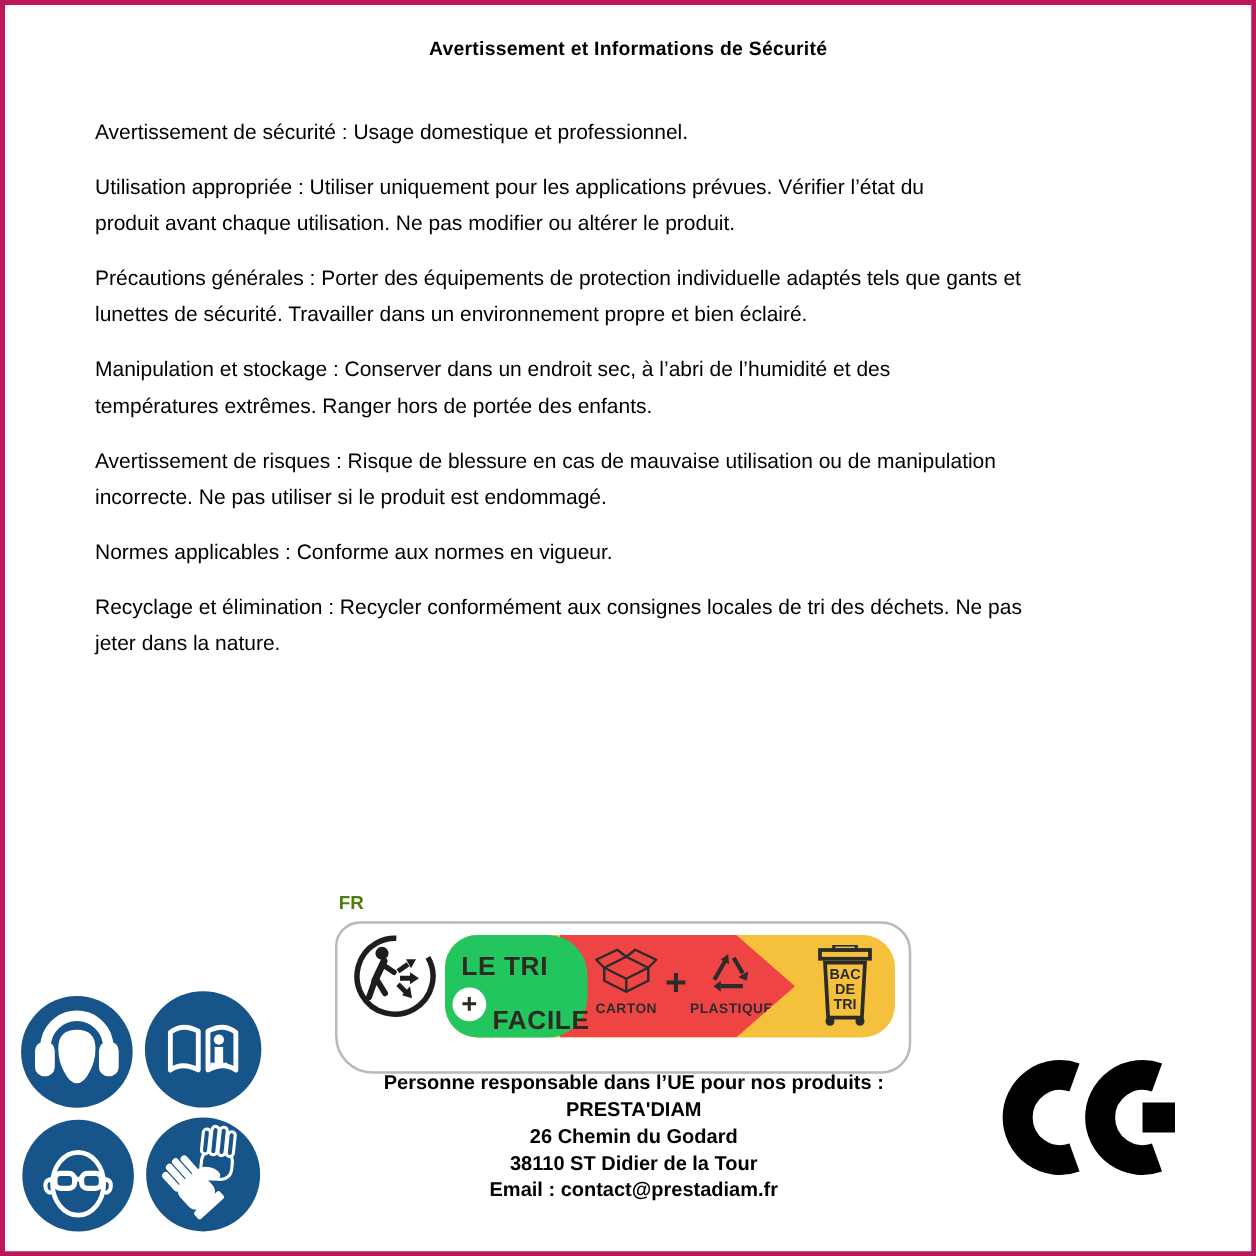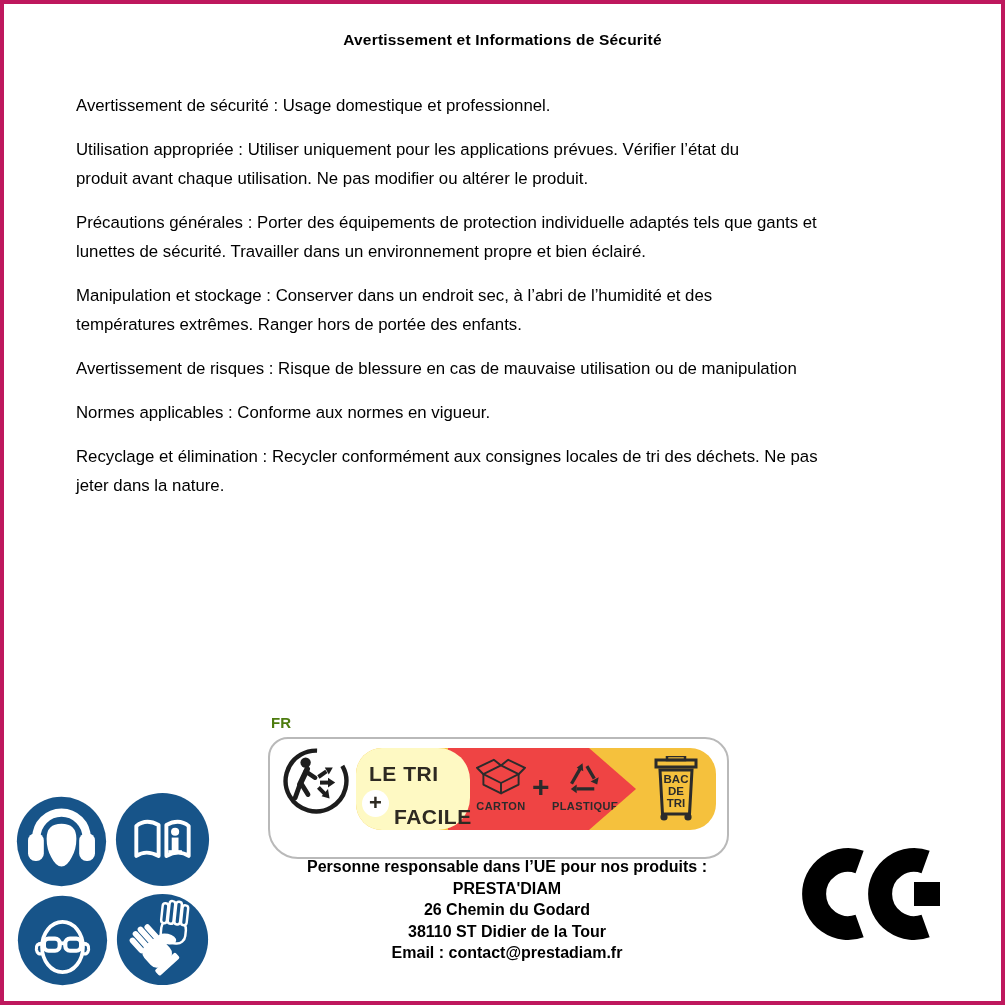--- a/index.html
+++ b/index.html
@@ -26,21 +26,21 @@
   .badge{
     position:absolute;left:264px;top:733px;width:461px;height:122px;box-sizing:border-box;
     background:#fff;border:2px solid #b9b9b9;border-radius:20px 24px 24px 30px;
   }
   .triman-svg{position:absolute;left:10px;top:6px;width:72px;height:72px;}
   .band{position:absolute;left:86px;top:9px;width:360px;height:82px;background:#f5c13d;border-radius:26px;}
   .chevron{
     position:absolute;left:92px;top:0;width:188px;height:100%;background:#ef4444;z-index:1;
     clip-path:polygon(0 0,141px 0,100% 50%,141px 100%,0 100%);
   }
-  .pill{position:absolute;left:0;top:0;width:114px;height:100%;background:#fef9c3;border-radius:26px 32px 32px 26px;z-index:2;}
+  .pill{position:absolute;left:0;top:0;width:114px;height:100%;background:#22c55e;border-radius:26px 32px 32px 26px;z-index:2;}
   .letri{position:absolute;left:13px;top:14px;font-size:21px;font-weight:bold;color:#2e2a22;letter-spacing:0.5px;white-space:nowrap;}
   .plus-circle{
     position:absolute;left:6px;top:42px;width:27px;height:27px;background:#fff;border-radius:50%;
     color:#2e2a22;font-weight:bold;font-size:22px;line-height:26px;text-align:center;
   }
   .facile{position:absolute;left:38px;top:44px;font-size:21px;font-weight:bold;color:#2e2a22;letter-spacing:0.5px;white-space:nowrap;margin-top:13px;}
   .mat{position:absolute;text-align:center;color:#2b2b2b;}
   .mat-carton{left:24px;top:7px;width:58px;}
   .mat-plastique{left:104px;top:7px;width:64px;}
   .mat .mlabel{font-size:11px;font-weight:bold;letter-spacing:0.4px;margin-top:1px;}
@@ -76,20 +76,21 @@
     <div class="para">
       <div class="tline">Précautions générales : Porter des équipements de protection individuelle adaptés tels que gants et</div>
       <div class="tline">lunettes de sécurité. Travailler dans un environnement propre et bien éclairé.</div>
     </div>
     <div class="para">
       <div class="tline">Manipulation et stockage : Conserver dans un endroit sec, à l’abri de l’humidité et des</div>
       <div class="tline">températures extrêmes. Ranger hors de portée des enfants.</div>
     </div>
     <div class="para">
       <div class="tline">Avertissement de risques : Risque de blessure en cas de mauvaise utilisation ou de manipulation</div>
+      <div class="tline">incorrecte. Ne pas utiliser si le produit est endommagé.</div>
     </div>
     <div class="para">
       <div class="tline">Normes applicables : Conforme aux normes en vigueur.</div>
     </div>
     <div class="para">
       <div class="tline">Recyclage et élimination : Recycler conformément aux consignes locales de tri des déchets. Ne pas</div>
       <div class="tline">jeter dans la nature.</div>
     </div>
   </div>
 

